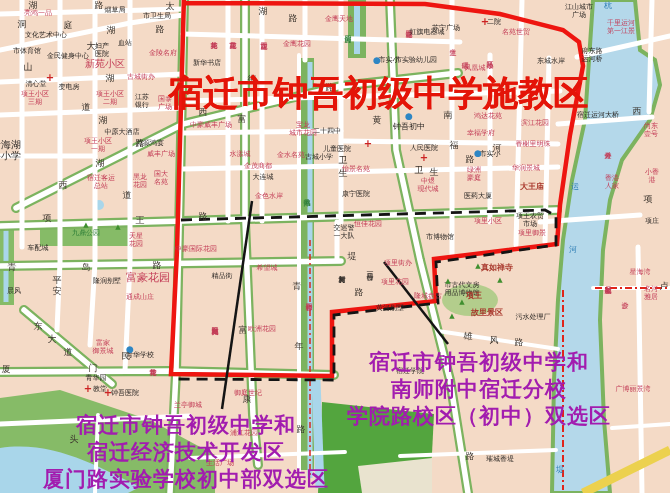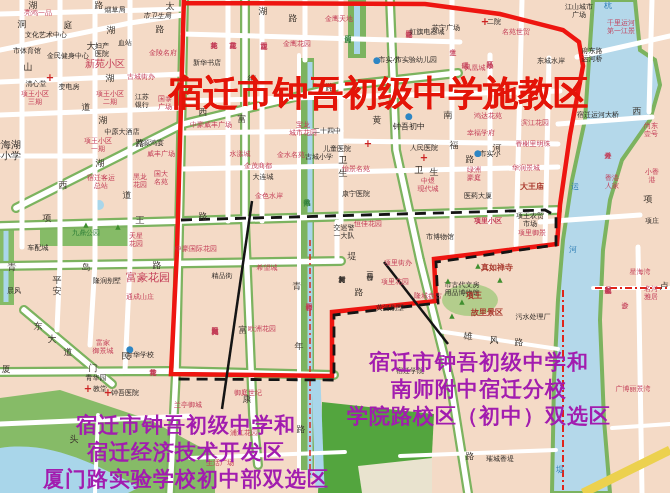--- a/index.html
+++ b/index.html
@@ -135,21 +135,21 @@
       <path d="M252,201 L222,409"></path>
       <path d="M384,262 L448,344"></path>
     </g>
   </svg>
 
   <div class="layer">
       <span class="lb rd" style="left: 33px; top: 6px;">湖</span>
       <span class="lb rd" style="left: 99px; top: 6px;">路</span>
       <span class="lb rd" style="left: 170px; top: 7px;">太</span>
       <span class="lb k" style="left: 115px; top: 11px; font-size: 7px;">烟草局</span>
-      <span class="lb k" style="left: 157px; top: 17px; font-size: 7px; font-style: italic;">市卫生局</span>
+      <span class="lb k" style="left: 157px; top: 17px; font-size: 7px;">市卫生局</span>
       <span class="lb r" style="left: 38px; top: 14px; font-size: 7px;">亮鸿一品</span>
       <span class="lb rd" style="left: 22px; top: 25px;">洞</span>
       <span class="lb rd" style="left: 68px; top: 26px;">庭</span>
       <span class="lb rd" style="left: 111px; top: 31px;">湖</span>
       <span class="lb rd" style="left: 160px; top: 30px;">路</span>
       <span class="lb k" style="left: 46px; top: 36px; font-size: 7px;">文化艺术中心</span>
       <span class="lb k" style="left: 27px; top: 52px; font-size: 7px;">市体育馆</span>
       <span class="lb k" style="left: 68px; top: 57px; font-size: 7px;">金民健身中心</span>
       <span class="lb k" style="left: 102px; top: 51px; font-size: 7px;">妇产
 医院</span>
@@ -319,21 +319,21 @@
       <span class="lb cross" style="left: 108px; top: 393px;">+</span>
       <span class="lb r" style="left: 188px; top: 406px; font-size: 7px;">兰亭御城</span>
       <span class="lb r" style="left: 248px; top: 394px; font-size: 7px;">御庭世纪</span>
       <span class="lb r" style="left: 244px; top: 434px; font-size: 7px;">浦江花园</span>
       <span class="lb r" style="left: 220px; top: 464px; font-size: 7px;">生活广场</span>
       <span class="lb rd" style="left: 247px; top: 400px;">康</span>
       <span class="lb rd" style="left: 301px; top: 430px;">路</span>
       <span class="lb rd" style="left: 74px; top: 440px;">头</span>
       <span class="lb k" style="left: 530px; top: 221px; font-size: 7px;">项王农贸
 市场</span>
-      <span class="lb r" style="left: 488px; top: 222px; font-size: 7px; font-weight: bold;">项里小区</span>
+      <span class="lb r" style="left: 488px; top: 222px; font-size: 7px;">项里小区</span>
       <span class="lb r" style="left: 532px; top: 234px; font-size: 7px;">项里御景</span>
       <span class="lb k" style="left: 440px; top: 238px; font-size: 7px;">市博物馆</span>
       <span class="lb r" style="left: 368px; top: 225px; font-size: 7px;">恒佳花园</span>
       <span class="lb k" style="left: 344px; top: 233px; font-size: 7px;">交巡警
 一大队</span>
       <span class="lb r" style="left: 398px; top: 264px; font-size: 7px;">项里街办</span>
       <span class="lb r" style="left: 395px; top: 283px; font-size: 7px;">项里花园</span>
       <span class="lb k" style="left: 390px; top: 309px; font-size: 7px;">黄河别墅</span>
       <span class="lb r" style="left: 428px; top: 297px; font-size: 7px;">隆城盘古</span>
       <span class="lb dr" style="left: 497px; top: 268px; font-size: 8px;">真如禅寺</span>

